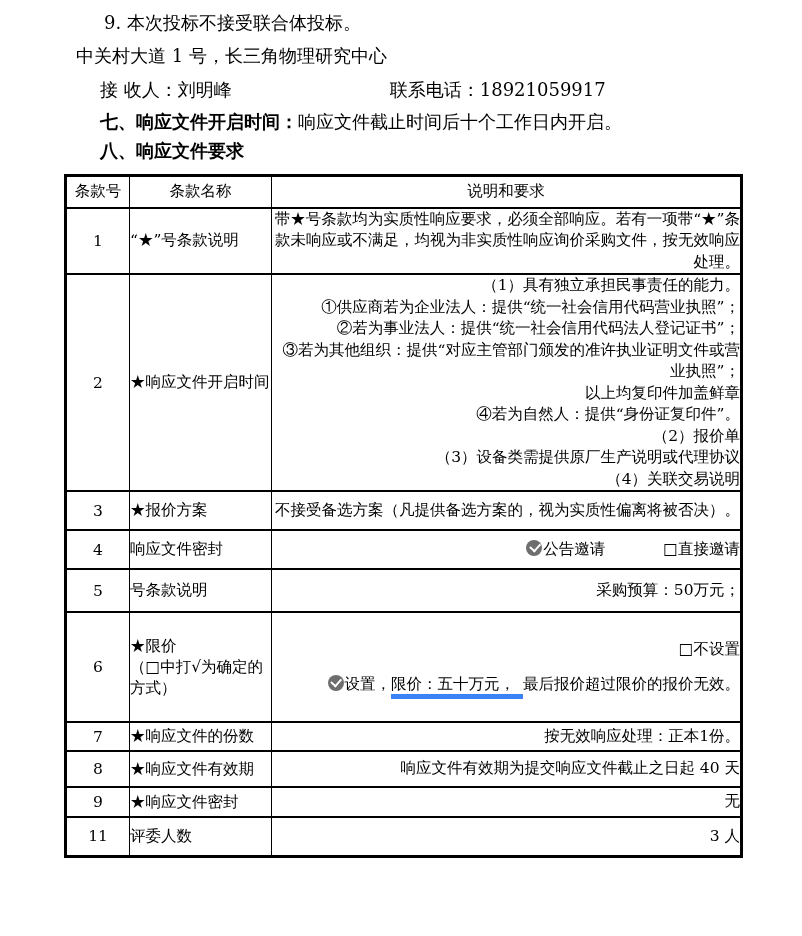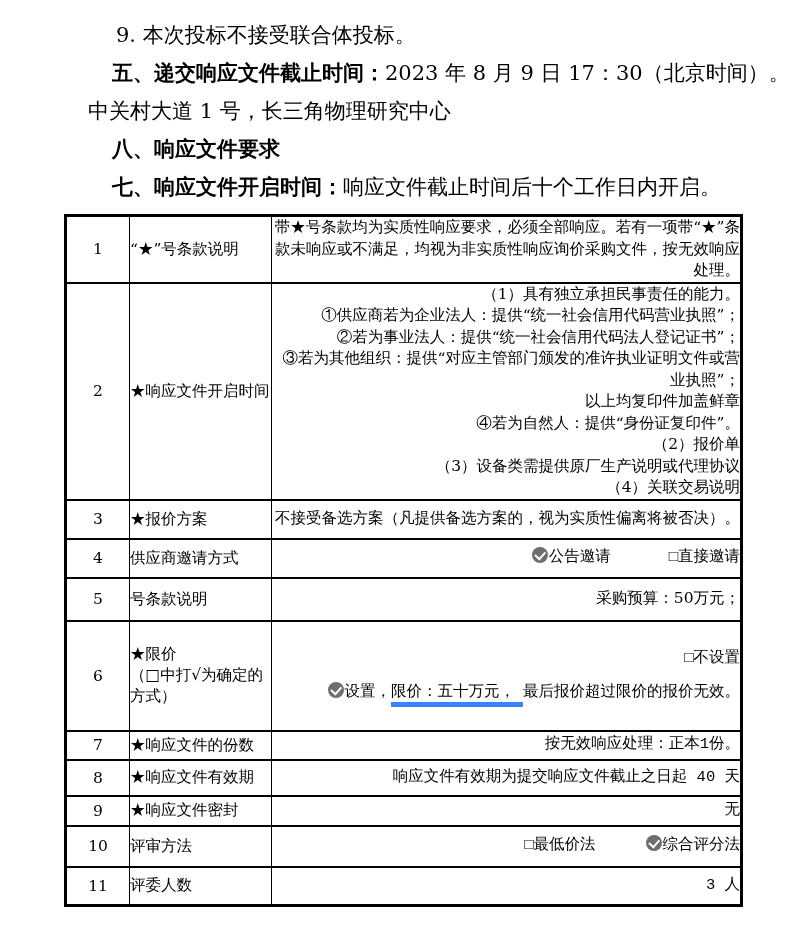--- a/index.html
+++ b/index.html
@@ -6,21 +6,21 @@
   html, body { margin: 0; padding: 0; }
   body {
     width: 802px; height: 936px;
     background: #ffffff; color: #000;
     font-family: "DejaVu Serif", "Liberation Serif", serif;
     overflow: hidden;
   }
   .page { padding: 8px 62px 0 64px; }
 
   
-  .para { margin: 16px; font-size: 21px; line-height: 22px; white-space: nowrap; }
+  .para { margin: 4px; font-size: 18px; line-height: 22px; white-space: nowrap; }
   .item9   { padding-left: 36px; }
   .sec5    { margin-top: 7px;  padding-left: 32px; }
   .sec6    { margin-top: 15px; padding-left: 32px; }
   .addr    { margin-top: 11px; padding-left: 8px; }
   .contact { margin-top: 12px; padding-left: 32px; }
   .sec7    { margin-top: 10px; padding-left: 32px; }
   .sec8    { margin-top: 7px;  padding-left: 32px; font-weight: bold; }
   .blab { font-weight: bold; }
   .phone-group { margin-left: 158px; }
 
@@ -41,21 +41,21 @@
     vertical-align: middle;
   }
   col.c-no   { width: 64px; }
   col.c-name { width: 142px; }
   col.c-desc { width: 470px; }
   th { font-weight: normal; text-align: center; }
   td.no   { text-align: center; }
   td.name { text-align: left; line-height: 21px; padding: 2px 2px; }
   td.desc { text-align: right; line-height: 21.5px; }
   td.pad0 { padding: 2px 2px 2px 2px; }
-  td.pad1 { padding: 2px 2px 2px 14px; font-family: Liberation Mono, monospace; }
+  td.pad1 { padding: 2px 2px 2px 14px; }
   .h-header { height: 32px; }
   .h-r1  { height: 54px; }
   .h-r2  { height: 214px; }
   .h-r3  { height: 39px; }
   .h-r4  { height: 39px; }
   .h-r5  { height: 43px; }
   .h-r6  { height: 110px; }
   .h-r7  { height: 29px; }
   .h-r8  { height: 36px; }
   .h-r9  { height: 30px; }
@@ -89,37 +89,42 @@
 
   .uline { border-bottom: 5px solid #3b82f6; padding-right: 8px; padding-bottom: 1px; }
 </style>
 </head>
 <body>
 
 <div class="page">
 
   <p class="para item9">9. 本次投标不接受联合体投标。</p>
 
-  <p class="para sec5"><span class="blab">五、递交响应文件截止时间：</span><span>2023 年 8 月 9 日 17：30（北京时间）。</span></p>
 
 
   <p class="para addr">中关村大道 1 号，长三角物理研究中心</p>
 
+  <p class="para contact"><span>接 收人：</span><span>刘明峰</span><span class="phone-group">联系电话：</span><span>18921059917</span></p>
+
+  <p class="para sec7"><span class="blab">七、响应文件开启时间：</span><span>响应文件截止时间后十个工作日内开启。</span></p>
 
   <p class="para sec8">八、响应文件要求</p>
-
-  <p class="para sec7"><span class="blab">七、响应文件开启时间：</span><span>响应文件截止时间后十个工作日内开启。</span></p>
 
   <table class="req">
     <colgroup>
         <col class="c-no">
         <col class="c-name">
         <col class="c-desc">
       </colgroup>
     <tbody>
+        <tr class="h-header">
+      <th>条款号</th>
+      <th>条款名称</th>
+      <th>说明和要求</th>
+    </tr>
 
     <tr class="h-r1">
       <td class="no">1</td>
       <td class="name">“★”号条款说明</td>
       <td class="desc pad0">带★号条款均为实质性响应要求，必须全部响应。若有一项带“★”条款未响应或不满足，均视为非实质性响应询价采购文件，按无效响应处理。</td>
     </tr>
 
     <tr class="h-r2">
       <td class="no">2</td>
       <td class="name">★响应文件开启时间</td>
@@ -137,21 +142,21 @@
     </tr>
 
     <tr class="h-r3">
       <td class="no">3</td>
       <td class="name">★报价方案</td>
       <td class="desc pad0">不接受备选方案（凡提供备选方案的，视为实质性偏离将被否决）。</td>
     </tr>
 
     <tr class="h-r4">
       <td class="no">4</td>
-      <td class="name">供应商邀请方式</td>
+      <td class="name">响应文件密封</td>
       <td class="desc pad1">
         <span><span class="chk"></span><span>公告邀请</span></span><span class="opt-gap-58">□直接邀请</span>
       </td>
     </tr>
 
     <tr class="h-r5">
       <td class="no">5</td>
       <td class="name">号条款说明</td>
       <td class="desc pad0">采购预算：50万元；</td>
     </tr>
@@ -179,27 +184,20 @@
       <td class="name">★响应文件有效期</td>
       <td class="desc pad1">响应文件有效期为提交响应文件截止之日起 40 天</td>
     </tr>
 
     <tr class="h-r9">
       <td class="no">9</td>
       <td class="name">★响应文件密封</td>
       <td class="desc pad1">无</td>
     </tr>
 
-    <tr class="h-r10">
-      <td class="no">10</td>
-      <td class="name">评审方法</td>
-      <td class="desc pad1">
-        <span>□最低价法</span><span class="opt-gap-50"><span class="chk"></span><span>综合评分法</span></span>
-      </td>
-    </tr>
 
     <tr class="h-r11">
       <td class="no">11</td>
       <td class="name">评委人数</td>
       <td class="desc pad1">3 人</td>
     </tr>
   </tbody>
     </table>
 
 </div>

